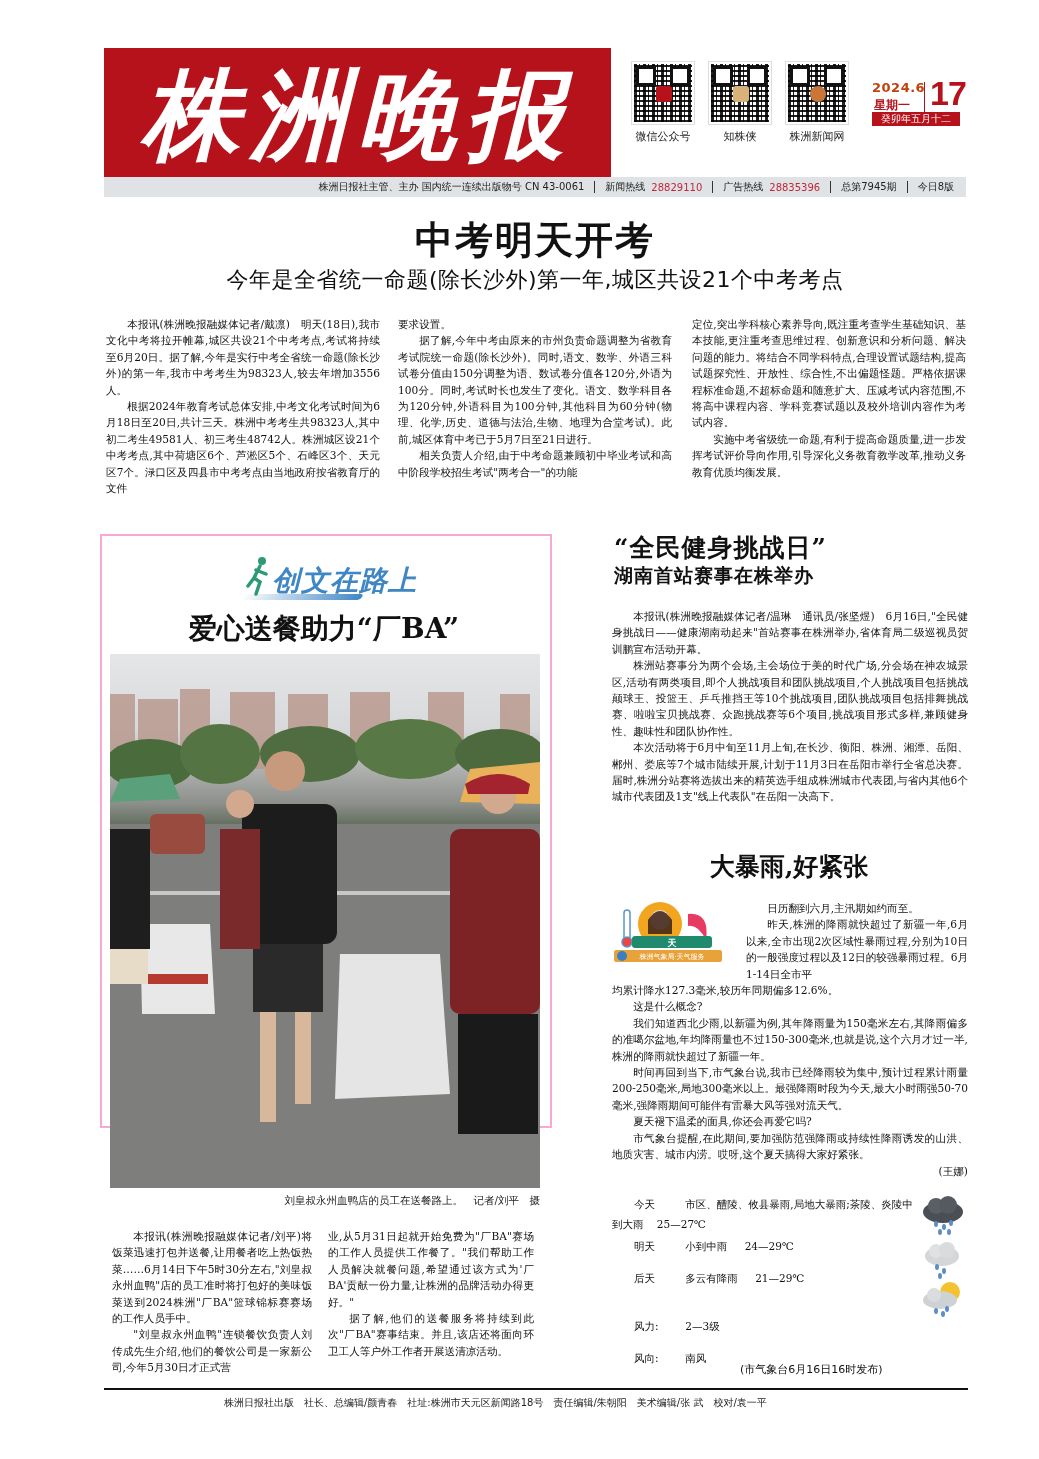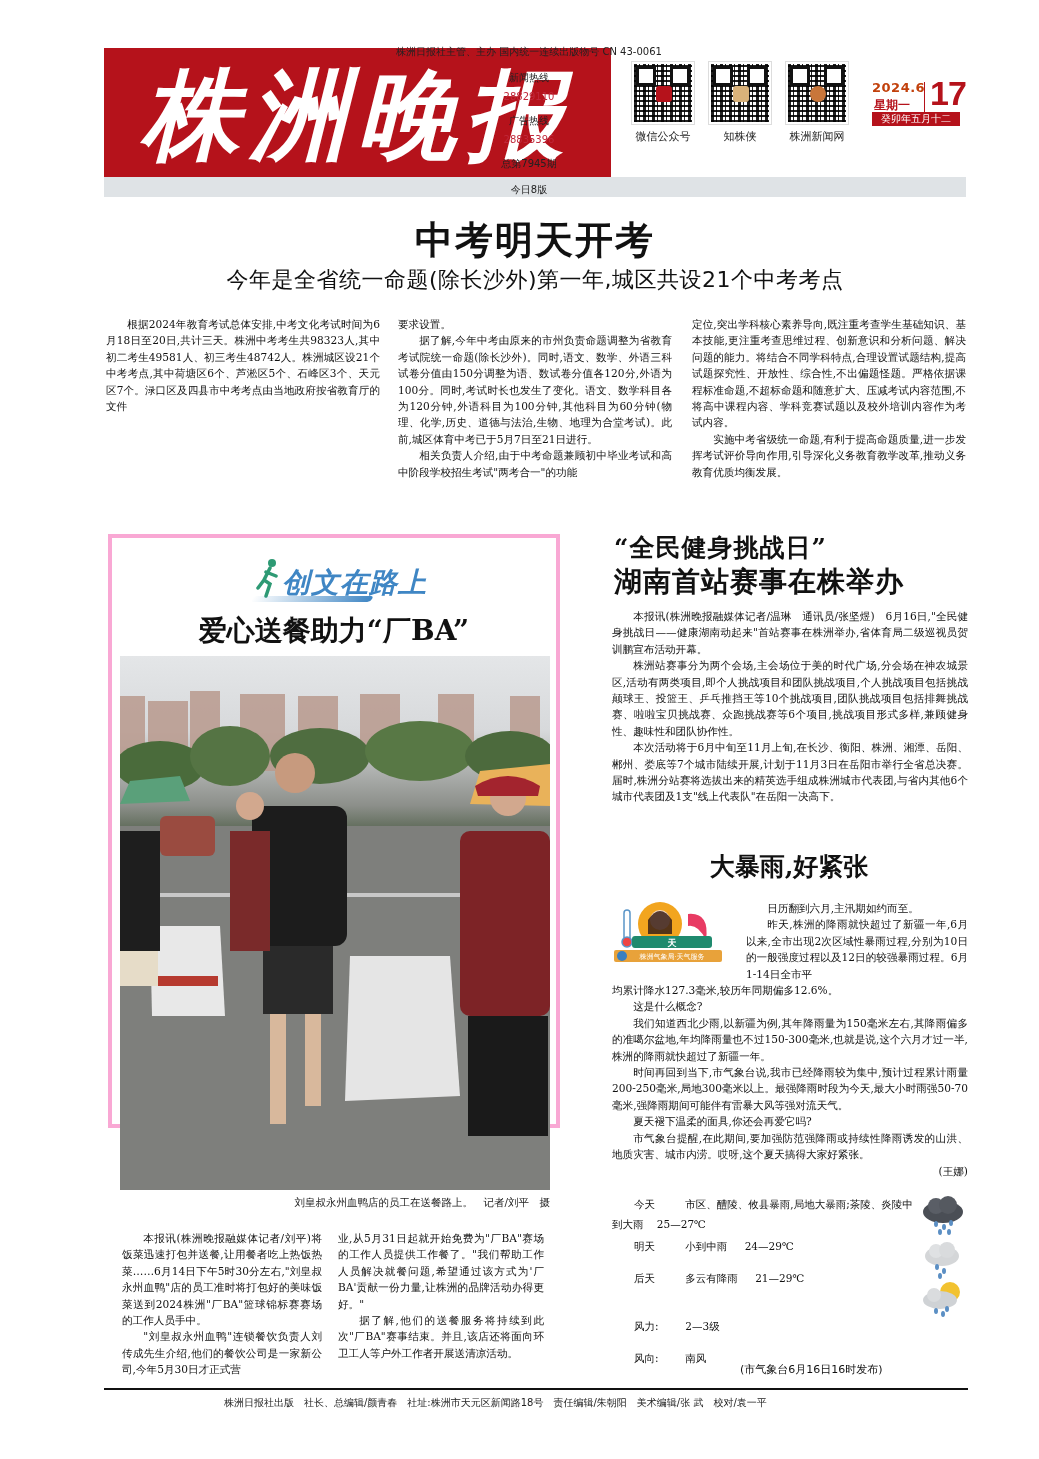--- a/index.html
+++ b/index.html
@@ -27,54 +27,54 @@
 
   .dateblock { left: 872px; top: 80px; width: 92px; height: 46px; }
   .date-ym { position: absolute; left: 0; top: 0; font-size: 13px; font-weight: bold; color: #c2410c; letter-spacing: 0.5px; }
   .date-wd { position: absolute; left: 2px; top: 17px; font-size: 12px; font-weight: bold; color: #b5121b; }
   .date-sep { position: absolute; left: 52px; top: 2px; width: 1px; height: 30px; background: #b5121b; }
   .date-day { position: absolute; left: 58px; top: -6px; font-size: 34px; font-weight: bold; color: #b5121b; font-family: "Liberation Sans", sans-serif; letter-spacing: -1px; }
   .date-lunar { position: absolute; left: 0; top: 32px; width: 88px; height: 14px; background: #b5121b; color: #fff;
                 font-size: 10px; text-align: center; line-height: 14px; }
 
   .infobar { left: 104px; top: 177px; width: 862px; height: 20px; background: #dfe3e6;
-             font-size: 10px; display: flex; align-items: center; justify-content: flex-end; padding-right: 12px; gap: 6px; color: #222; white-space: nowrap; flex-direction: column; }
+             font-size: 10px; display: flex; align-items: center; justify-content: flex-end; padding-right: 12px; gap: 6px; color: #222; white-space: nowrap; }
   .infobar .hl { color: #c0283a; }
   .infobar .sep { width: 1px; height: 12px; background: #333; margin: 0 4px; }
 
   
   .headline { left: 104px; top: 215px; width: 862px; text-align: center; font-size: 38px; font-weight: bold; letter-spacing: 2px; }
   .subheadline { left: 104px; top: 265px; width: 862px; text-align: center; font-size: 22px; letter-spacing: 0.5px; }
 
   .body-text { font-family: "DejaVu Serif", serif; font-size: 10.6px; line-height: 16.4px; color: #111; text-align: justify; }
   .body-text p { text-indent: 2em; }
   .body-text p.noindent { text-indent: 0; }
 
   .col1 { left: 106px; top: 316px; width: 274px; }
   .col2 { left: 398px; top: 316px; width: 274px; }
   .col3 { left: 692px; top: 316px; width: 274px; }
 
   
-  .feature { left: 108px; top: 534px; width: 452px; height: 594px; border: 4px solid #f9a8d4; background: #fff; }
+  .feature { left: 100px; top: 534px; width: 452px; height: 594px; border: 2px solid #f9a8d4; background: #fff; }
   .column-logo { left: 140px; top: 20px; width: 180px; height: 48px; }
   .column-logo-text { position: absolute; left: 30px; top: 6px; font-size: 28px; font-weight: bold; font-style: italic;
                       color: #3f86c4; letter-spacing: 1px; }
   .column-logo-runner { position: absolute; left: 4px; top: 0; width: 26px; height: 40px; }
   .column-logo-swoosh { position: absolute; left: 0; top: 38px; width: 120px; height: 6px;
                         background: linear-gradient(90deg, rgba(63,134,196,0), #3f86c4); border-radius: 3px; transform: skewX(-30deg); }
   .feature-title { left: 0; top: 74px; width: 444px; text-align: center; font-family: "DejaVu Serif", serif; font-size: 28px; font-weight: bold; }
   .photo { left: 8px; top: 118px; width: 430px; height: 534px; overflow: hidden;
            background: linear-gradient(180deg, #e4e6e8 0%, #d7d9db 14%, #8c8f8a 28%, #4f5e48 34%, #6d7067 44%, #9a9b97 60%, #858684 100%); }
   .caption { left: 8px; top: 658px; width: 430px; text-align: right; font-size: 10.5px; color: #222; font-family: "DejaVu Serif", serif; }
   .fcol1 { left: 10px; top: 692px; width: 200px; }
   .fcol2 { left: 226px; top: 692px; width: 206px; }
 
   
   .r-title1 { left: 614px; top: 531px; font-family: "DejaVu Serif", serif; font-size: 25px; font-weight: bold; letter-spacing: 1px; }
-  .r-title2 { left: 614px; top: 563px; font-family: Liberation Mono, monospace; font-size: 28px; font-weight: bold; letter-spacing: 1px; }
+  .r-title2 { left: 614px; top: 563px; font-family: Liberation Mono, monospace; font-size: 19px; font-weight: bold; letter-spacing: 1px; }
   .rcol { left: 612px; top: 608px; width: 356px; }
 
   .rain-title { left: 612px; top: 850px; width: 354px; text-align: center; font-family: "DejaVu Serif", serif; font-size: 25px; font-weight: bold; }
   .rain-logo { left: 610px; top: 900px; width: 116px; height: 66px; }
   .rain-text { left: 612px; top: 900px; width: 356px; }
   .rain-text .indent-block { padding-left: 134px; }
 
   .weather { left: 612px; top: 1190px; width: 300px; font-size: 10.5px; font-family: "DejaVu Serif", serif; }
   .wrow { position: absolute; left: 0; white-space: nowrap; }
   .wrow .wl { display: inline-block; width: 48px; padding-left: 22px; box-sizing: content-box; }
@@ -131,20 +131,21 @@
   <span class="sep"></span>
   <span>总第7945期</span>
   <span class="sep"></span>
   <span>今日8版</span>
 </div>
 
 <div class="abs headline">中考明天开考</div>
 <div class="abs subheadline">今年是全省统一命题(除长沙外)第一年,城区共设21个中考考点</div>
 
 <div class="abs body-text col1">
+  <p>本报讯(株洲晚报融媒体记者/戴凛)　明天(18日),我市文化中考将拉开帷幕,城区共设21个中考考点,考试将持续至6月20日。据了解,今年是实行中考全省统一命题(除长沙外)的第一年,我市中考考生为98323人,较去年增加3556人。</p>
   <p>根据2024年教育考试总体安排,中考文化考试时间为6月18日至20日,共计三天。株洲中考考生共98323人,其中初二考生49581人、初三考生48742人。株洲城区设21个中考考点,其中荷塘区6个、芦淞区5个、石峰区3个、天元区7个。渌口区及四县市中考考点由当地政府按省教育厅的文件</p>
 </div>
 <div class="abs body-text col2">
   <p class="noindent">要求设置。</p>
   <p>据了解,今年中考由原来的市州负责命题调整为省教育考试院统一命题(除长沙外)。同时,语文、数学、外语三科试卷分值由150分调整为语、数试卷分值各120分,外语为100分。同时,考试时长也发生了变化。语文、数学科目各为120分钟,外语科目为100分钟,其他科目为60分钟(物理、化学,历史、道德与法治,生物、地理为合堂考试)。此前,城区体育中考已于5月7日至21日进行。</p>
   <p>相关负责人介绍,由于中考命题兼顾初中毕业考试和高中阶段学校招生考试"两考合一"的功能</p>
 </div>
 <div class="abs body-text col3">
   <p class="noindent">定位,突出学科核心素养导向,既注重考查学生基础知识、基本技能,更注重考查思维过程、创新意识和分析问题、解决问题的能力。将结合不同学科特点,合理设置试题结构,提高试题探究性、开放性、综合性,不出偏题怪题。严格依据课程标准命题,不超标命题和随意扩大、压减考试内容范围,不将高中课程内容、学科竞赛试题以及校外培训内容作为考试内容。</p>
   <p>实施中考省级统一命题,有利于提高命题质量,进一步发挥考试评价导向作用,引导深化义务教育教学改革,推动义务教育优质均衡发展。</p>

